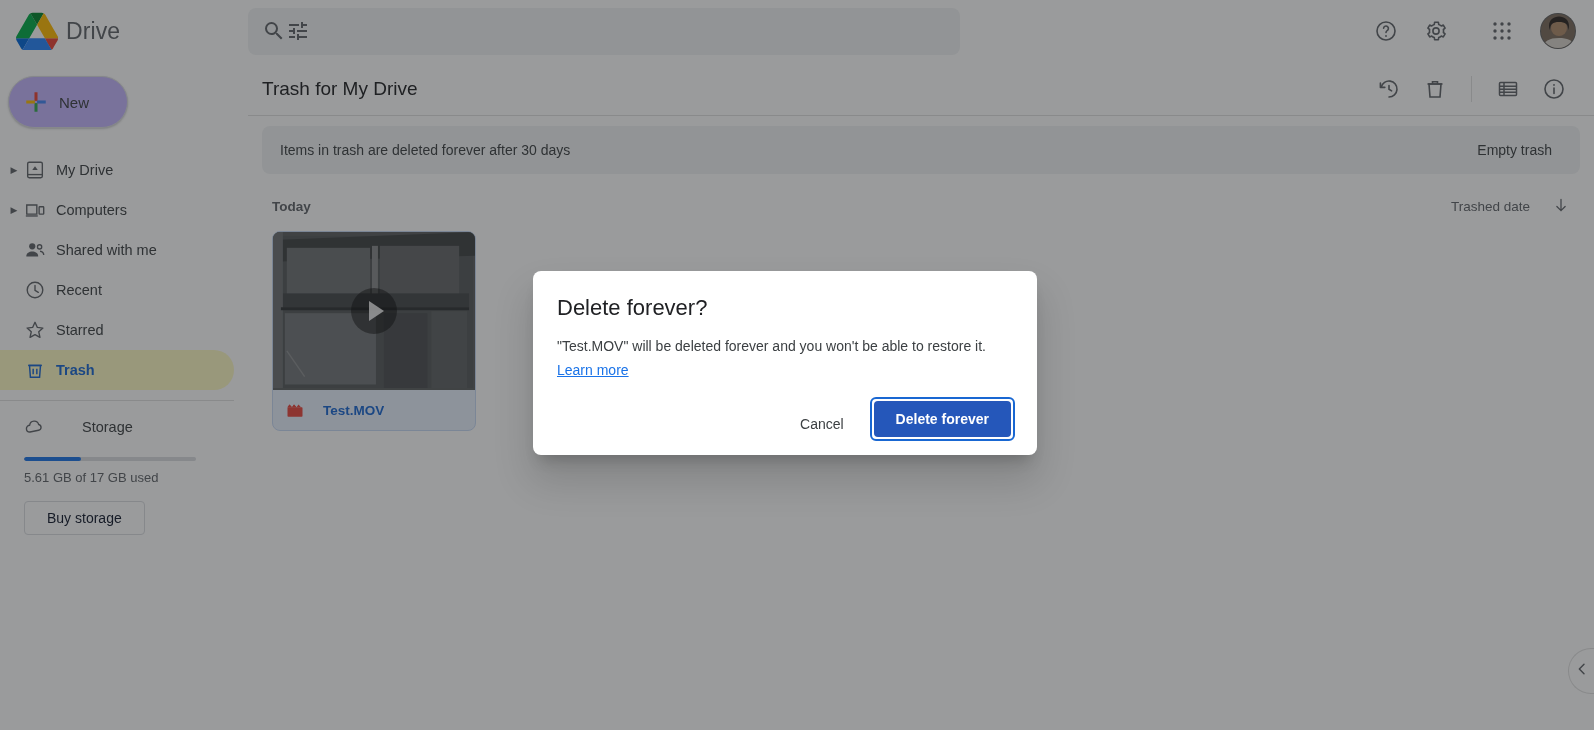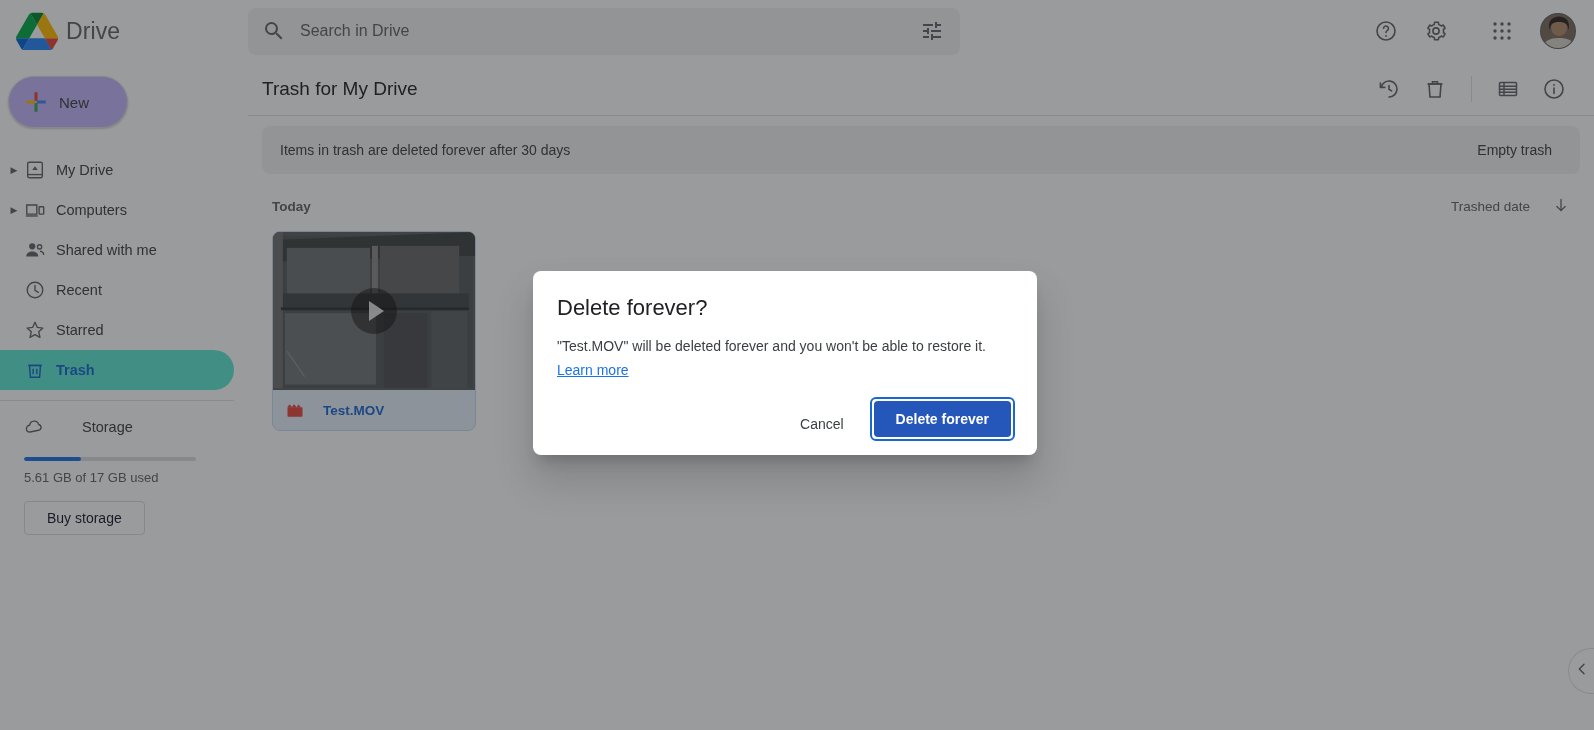--- a/index.html
+++ b/index.html
@@ -83,21 +83,21 @@
     color: #3c4043; font-size: 14.5px;
     width: 234px;
   }
   .navitem .caret {
     width: 20px; margin-left: 4px; text-align: center;
     color: #5f6368; font-size: 9px; line-height: 1;
   }
   .navitem .caret.empty { visibility: hidden; }
   .navitem .nav-icon { width: 22px; height: 22px; margin-left: 0px; color: #5f6368; flex: none; }
   .navitem .nav-label { margin-left: 10px; }
-  .navitem.active { background: #5eead4; color: #1967d2; font-weight: bold; }
+  .navitem.active { background: #fef9c3; color: #1967d2; font-weight: bold; }
   .navitem.active .nav-icon { color: #1967d2; }
 
   .divider { height: 1px; background: #e0e0e0; margin: 10px 0 6px 0; width: 234px; }
 
   .storage-row { display: flex; align-items: center; height: 40px; }
   .storage-row .nav-icon { width: 22px; height: 22px; color: #5f6368; margin-left: 24px; }
   .storage-row .nav-label { margin-left: 36px; font-size: 14.5px; color: #3c4043; }
 
   .progress-track {
     margin: 10px 0 0 24px; width: 172px; height: 4px;
@@ -240,21 +240,20 @@
       </span>
       <span class="brand-name">Drive</span>
     </div>
 
     <div class="searchwrap">
       <span class="search-icon">
         <svg viewBox="0 0 24 24" fill="currentColor">
             <path d="M15.5 14h-.79l-.28-.27A6.47 6.47 0 0016 9.5 6.5 6.5 0 109.5 16c1.61 0 3.09-.59 4.23-1.57l.27.28v.79l5 4.99L20.49 19zm-6 0C7.01 14 5 11.99 5 9.5S7.01 5 9.5 5 14 7.01 14 9.5 11.99 14 9.5 14z"></path>
           </svg>
       </span>
-      <input class="search-input" type="text" placeholder="Search in Drive" style="">
       <span class="tune-icon">
         <svg viewBox="0 0 24 24" fill="currentColor">
             <path d="M3 17v2h6v-2H3zM3 5v2h10V5H3zm10 16v-2h8v-2h-8v-2h-2v6h2zM7 9v2H3v2h4v2h2V9H7zm14 4v-2H11v2h10zm-6-4h2V7h4V5h-4V3h-2v6z"></path>
           </svg>
       </span>
     </div>
 
     <div class="topbar-spacer"></div>
 
     <div class="topbar-actions">

